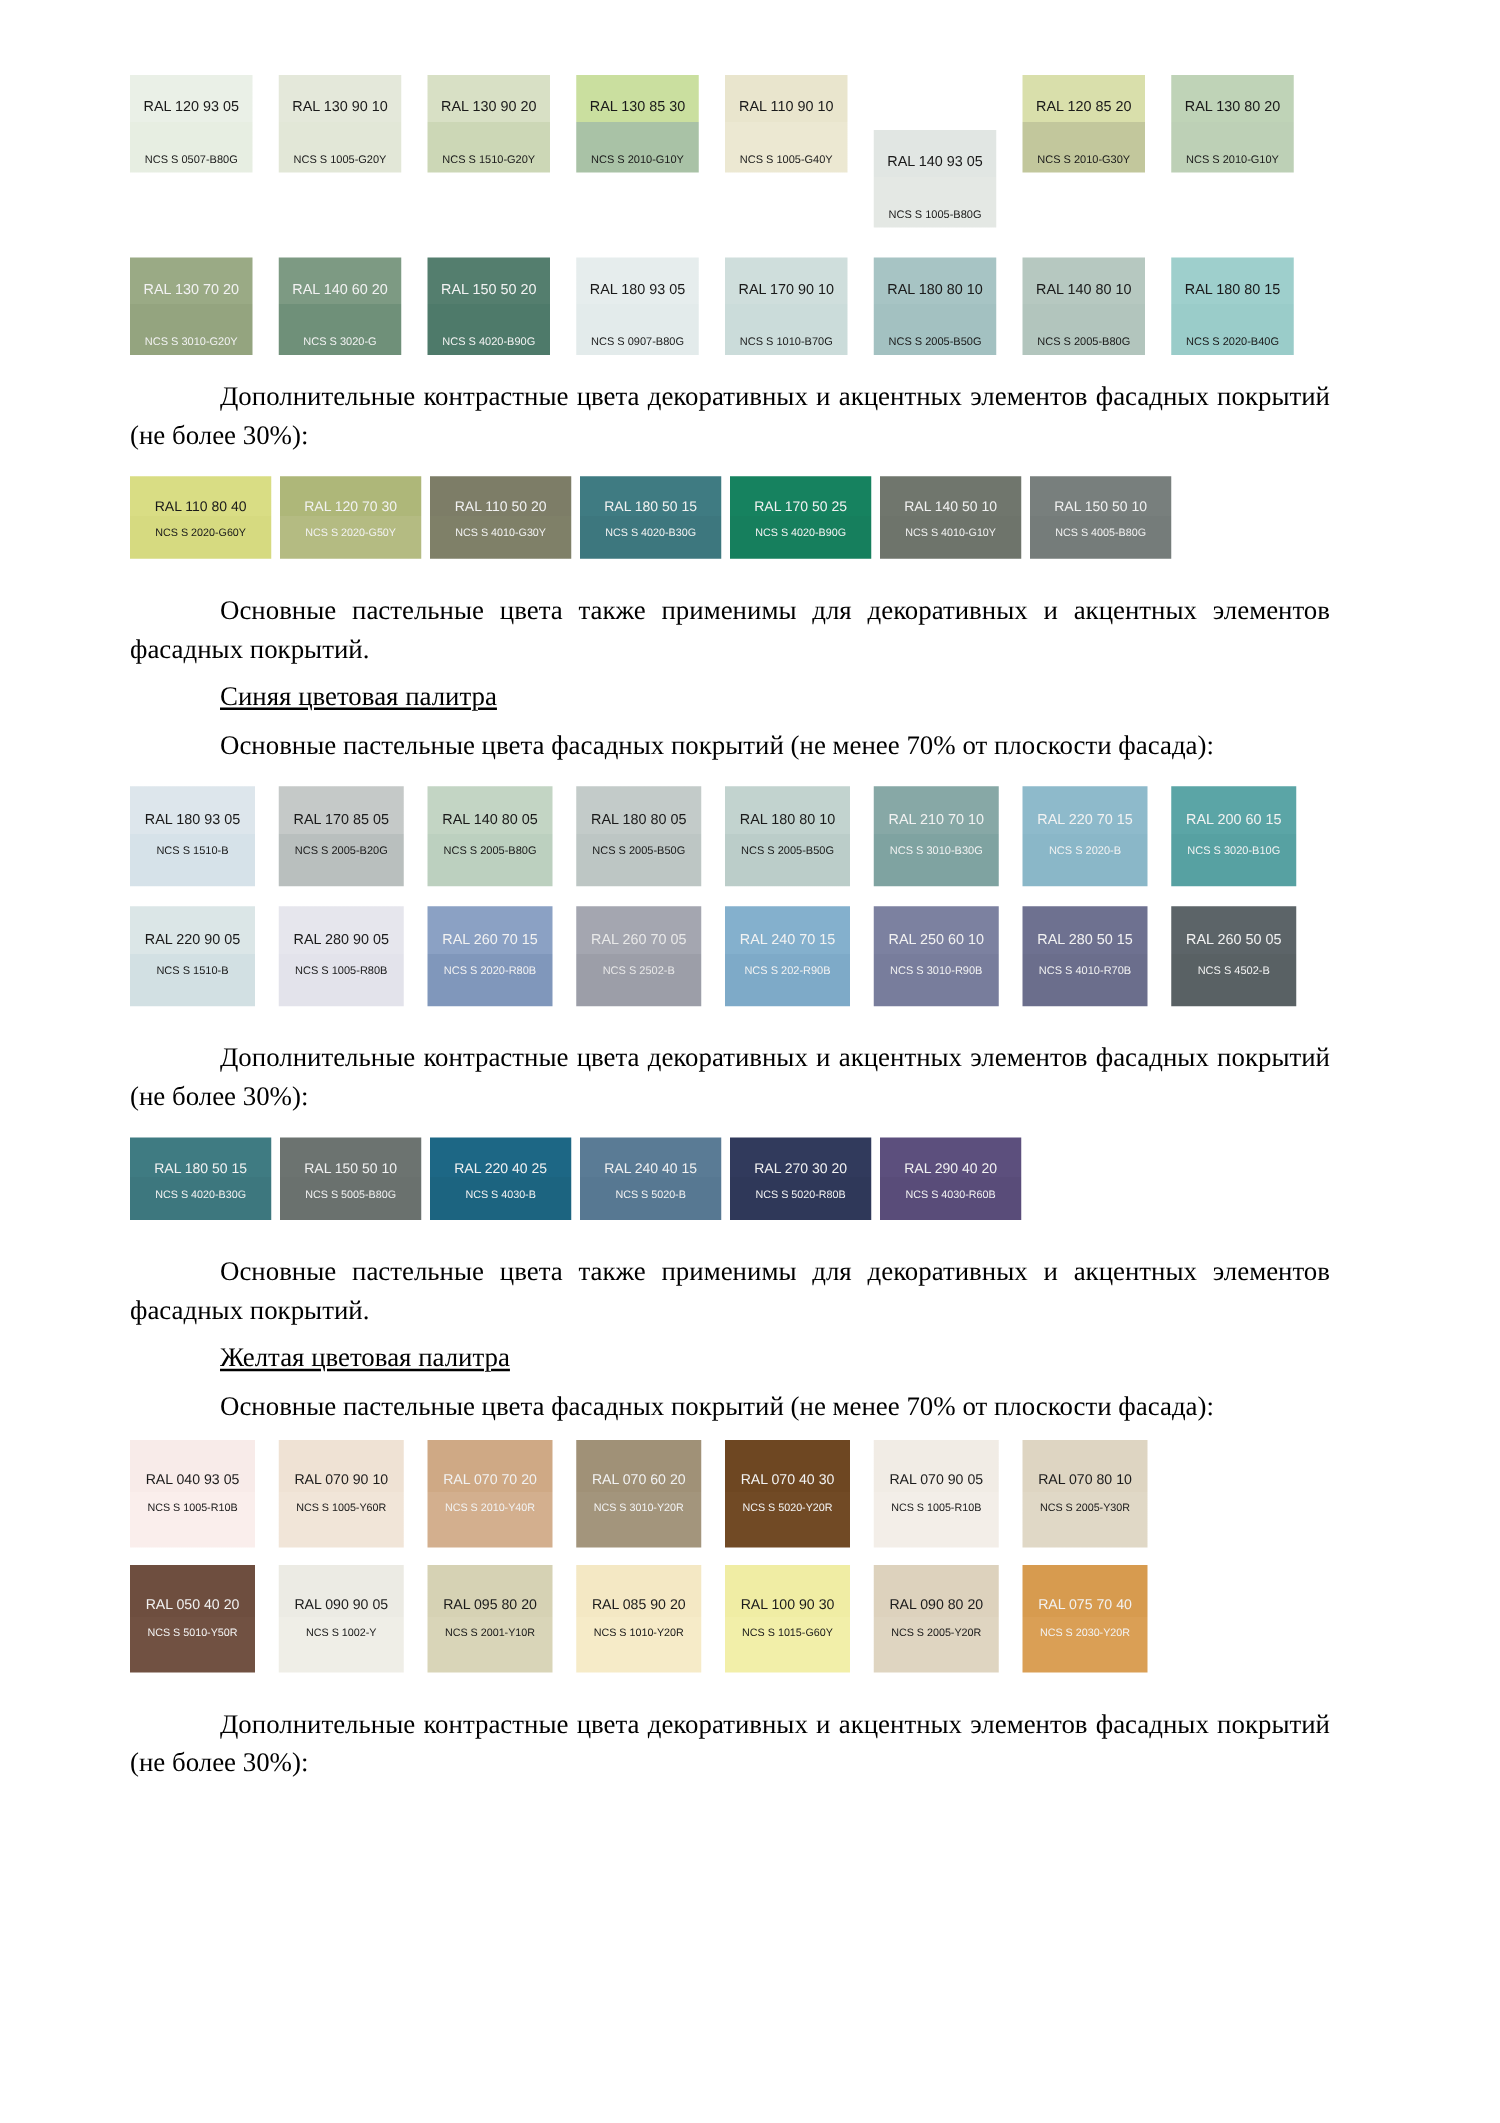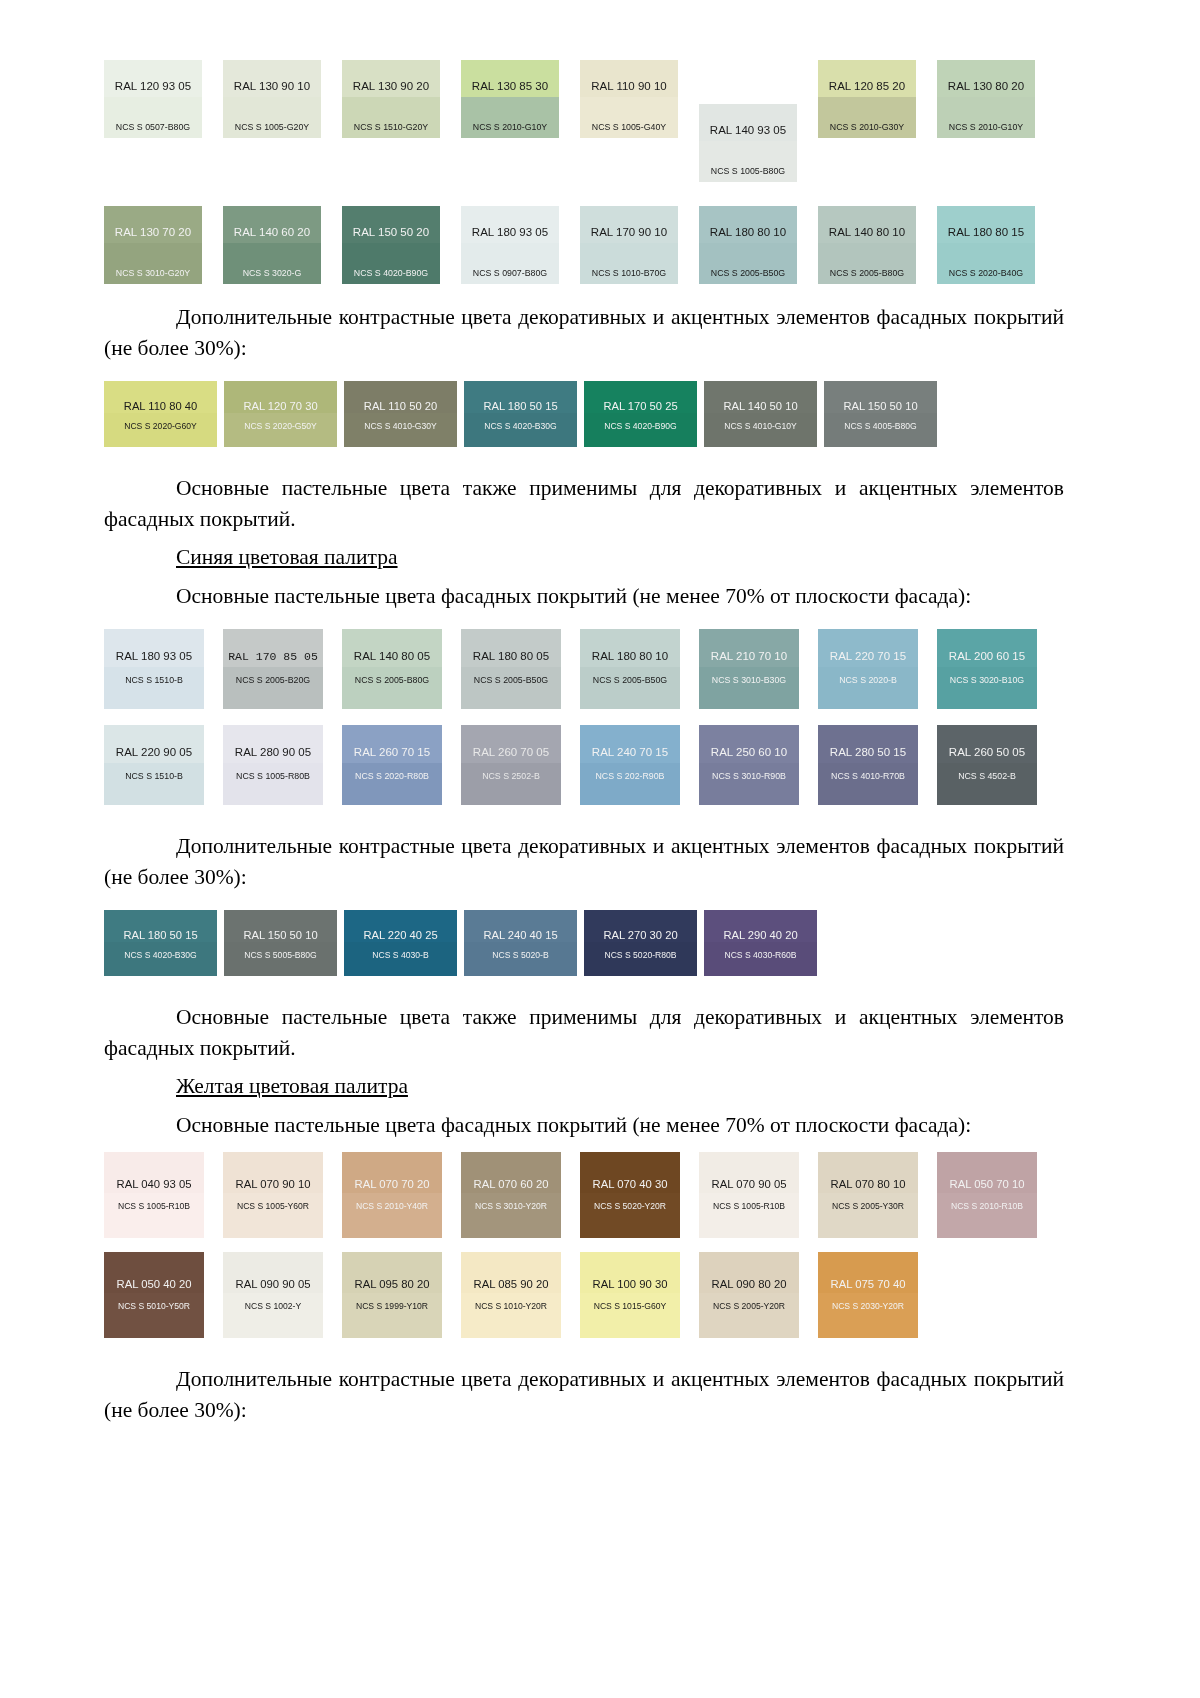--- a/index.html
+++ b/index.html
@@ -214,21 +214,21 @@
   <p class="para">Основные пастельные цвета фасадных покрытий (не менее 70% от плоскости фасада):</p>
 
   <div class="spacer-18"></div>
 
   <div class="swatch-row grid-blue">
         <div class="swatch" style="background: linear-gradient(rgb(221, 230, 236) 0%, rgb(221, 230, 236) 48%, rgb(214, 226, 233) 48%, rgb(214, 226, 233) 100%);">
           <div class="ral" style="color: rgb(26, 26, 26);">RAL 180 93 05</div>
           <div class="ncs" style="color: rgb(26, 26, 26);">NCS S 1510-B</div>
         </div>
         <div class="swatch" style="background: linear-gradient(rgb(197, 201, 200) 0%, rgb(197, 201, 200) 48%, rgb(185, 191, 190) 48%, rgb(185, 191, 190) 100%);">
-          <div class="ral" style="color: rgb(26, 26, 26); font-family: Liberation Mono, monospace;">RAL 170 85 05</div>
+          <div class="ral" style="color: rgb(26, 26, 26);">RAL 170 85 05</div>
           <div class="ncs" style="color: rgb(26, 26, 26);">NCS S 2005-B20G</div>
         </div>
         <div class="swatch" style="background: linear-gradient(rgb(195, 213, 196) 0%, rgb(195, 213, 196) 48%, rgb(188, 208, 191) 48%, rgb(188, 208, 191) 100%);">
           <div class="ral" style="color: rgb(26, 26, 26);">RAL 140 80 05</div>
           <div class="ncs" style="color: rgb(26, 26, 26);">NCS S 2005-B80G</div>
         </div>
         <div class="swatch" style="background: linear-gradient(rgb(195, 203, 201) 0%, rgb(195, 203, 201) 48%, rgb(189, 198, 196) 48%, rgb(189, 198, 196) 100%);">
           <div class="ral" style="color: rgb(26, 26, 26);">RAL 180 80 05</div>
           <div class="ncs" style="color: rgb(26, 26, 26);">NCS S 2005-B50G</div>
         </div>
@@ -356,40 +356,36 @@
           <div class="ncs" style="color: rgb(242, 242, 242);">NCS S 5020-Y20R</div>
         </div>
         <div class="swatch" style="background: linear-gradient(rgb(241, 236, 229) 0%, rgb(241, 236, 229) 48%, rgb(243, 238, 232) 48%, rgb(243, 238, 232) 100%);">
           <div class="ral" style="color: rgb(26, 26, 26);">RAL 070 90 05</div>
           <div class="ncs" style="color: rgb(26, 26, 26);">NCS S 1005-R10B</div>
         </div>
         <div class="swatch" style="background: linear-gradient(rgb(222, 213, 194) 0%, rgb(222, 213, 194) 48%, rgb(224, 216, 198) 48%, rgb(224, 216, 198) 100%);">
           <div class="ral" style="color: rgb(26, 26, 26);">RAL 070 80 10</div>
           <div class="ncs" style="color: rgb(26, 26, 26);">NCS S 2005-Y30R</div>
         </div>
-        <div class="swatch" style="background: linear-gradient(rgb(191, 163, 165) 0%, rgb(191, 163, 165) 48%, rgb(194, 167, 169) 48%, rgb(194, 167, 169) 100%);">
-          <div class="ral" style="color: rgb(242, 242, 242);">RAL 050 70 10</div>
-          <div class="ncs" style="color: rgb(242, 242, 242);">NCS S 2010-R10B</div>
-        </div>
       </div>
 
   <div class="row-gap-14"></div>
 
   <div class="swatch-row grid-yellow">
         <div class="swatch" style="background: linear-gradient(rgb(110, 78, 63) 0%, rgb(110, 78, 63) 48%, rgb(113, 81, 66) 48%, rgb(113, 81, 66) 100%);">
           <div class="ral" style="color: rgb(242, 242, 242);">RAL 050 40 20</div>
           <div class="ncs" style="color: rgb(242, 242, 242); text-align: center;">NCS S 5010-Y50R</div>
         </div>
         <div class="swatch" style="background: linear-gradient(rgb(236, 235, 228) 0%, rgb(236, 235, 228) 48%, rgb(239, 238, 231) 48%, rgb(239, 238, 231) 100%);">
           <div class="ral" style="color: rgb(26, 26, 26);">RAL 090 90 05</div>
           <div class="ncs" style="color: rgb(26, 26, 26);">NCS S 1002-Y</div>
         </div>
         <div class="swatch" style="background: linear-gradient(rgb(214, 210, 180) 0%, rgb(214, 210, 180) 48%, rgb(217, 213, 184) 48%, rgb(217, 213, 184) 100%);">
           <div class="ral" style="color: rgb(26, 26, 26);">RAL 095 80 20</div>
-          <div class="ncs" style="color: rgb(26, 26, 26);">NCS S 1999-Y10R</div>
+          <div class="ncs" style="color: rgb(26, 26, 26);">NCS S 2001-Y10R</div>
         </div>
         <div class="swatch" style="background: linear-gradient(rgb(244, 232, 196) 0%, rgb(244, 232, 196) 48%, rgb(246, 235, 200) 48%, rgb(246, 235, 200) 100%);">
           <div class="ral" style="color: rgb(26, 26, 26);">RAL 085 90 20</div>
           <div class="ncs" style="color: rgb(26, 26, 26);">NCS S 1010-Y20R</div>
         </div>
         <div class="swatch" style="background: linear-gradient(rgb(240, 237, 164) 0%, rgb(240, 237, 164) 48%, rgb(242, 239, 169) 48%, rgb(242, 239, 169) 100%);">
           <div class="ral" style="color: rgb(26, 26, 26);">RAL 100 90 30</div>
           <div class="ncs" style="color: rgb(26, 26, 26);">NCS S 1015-G60Y</div>
         </div>
         <div class="swatch" style="background: linear-gradient(rgb(221, 210, 189) 0%, rgb(221, 210, 189) 48%, rgb(223, 213, 193) 48%, rgb(223, 213, 193) 100%);">

